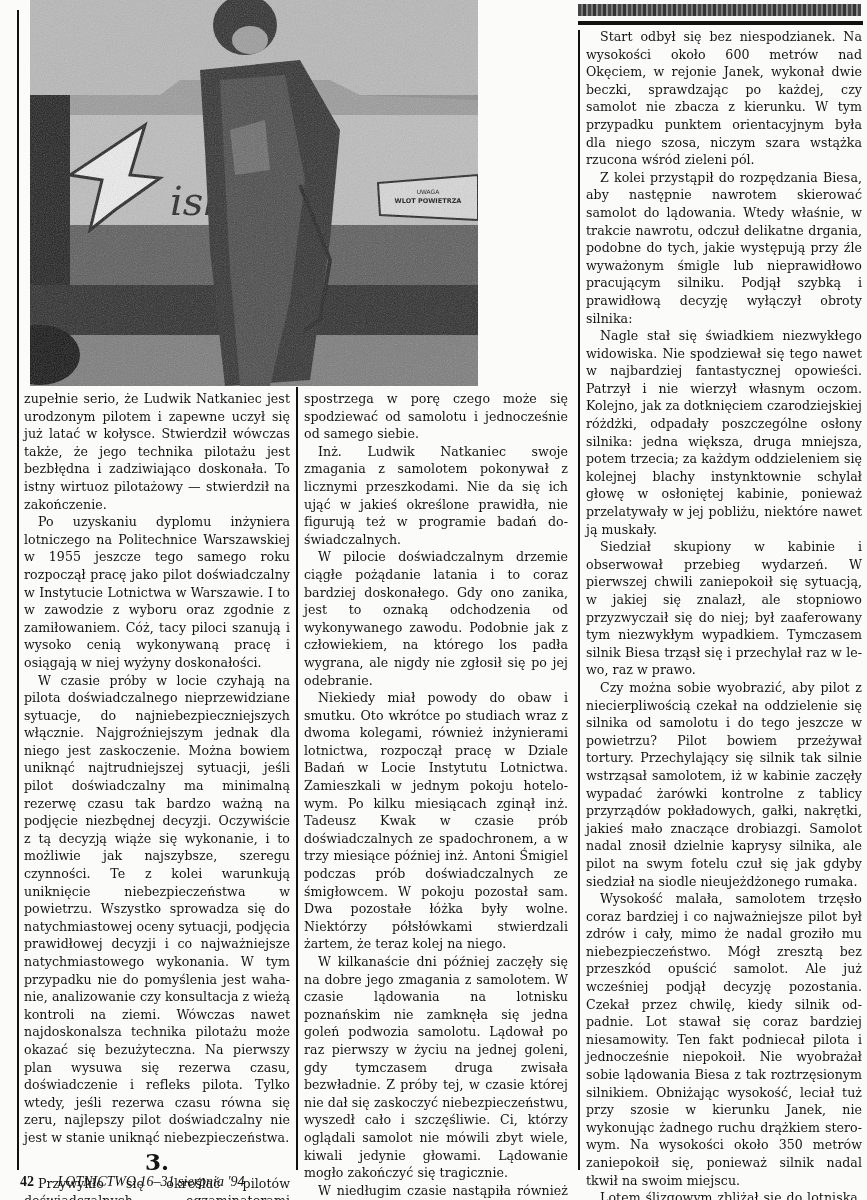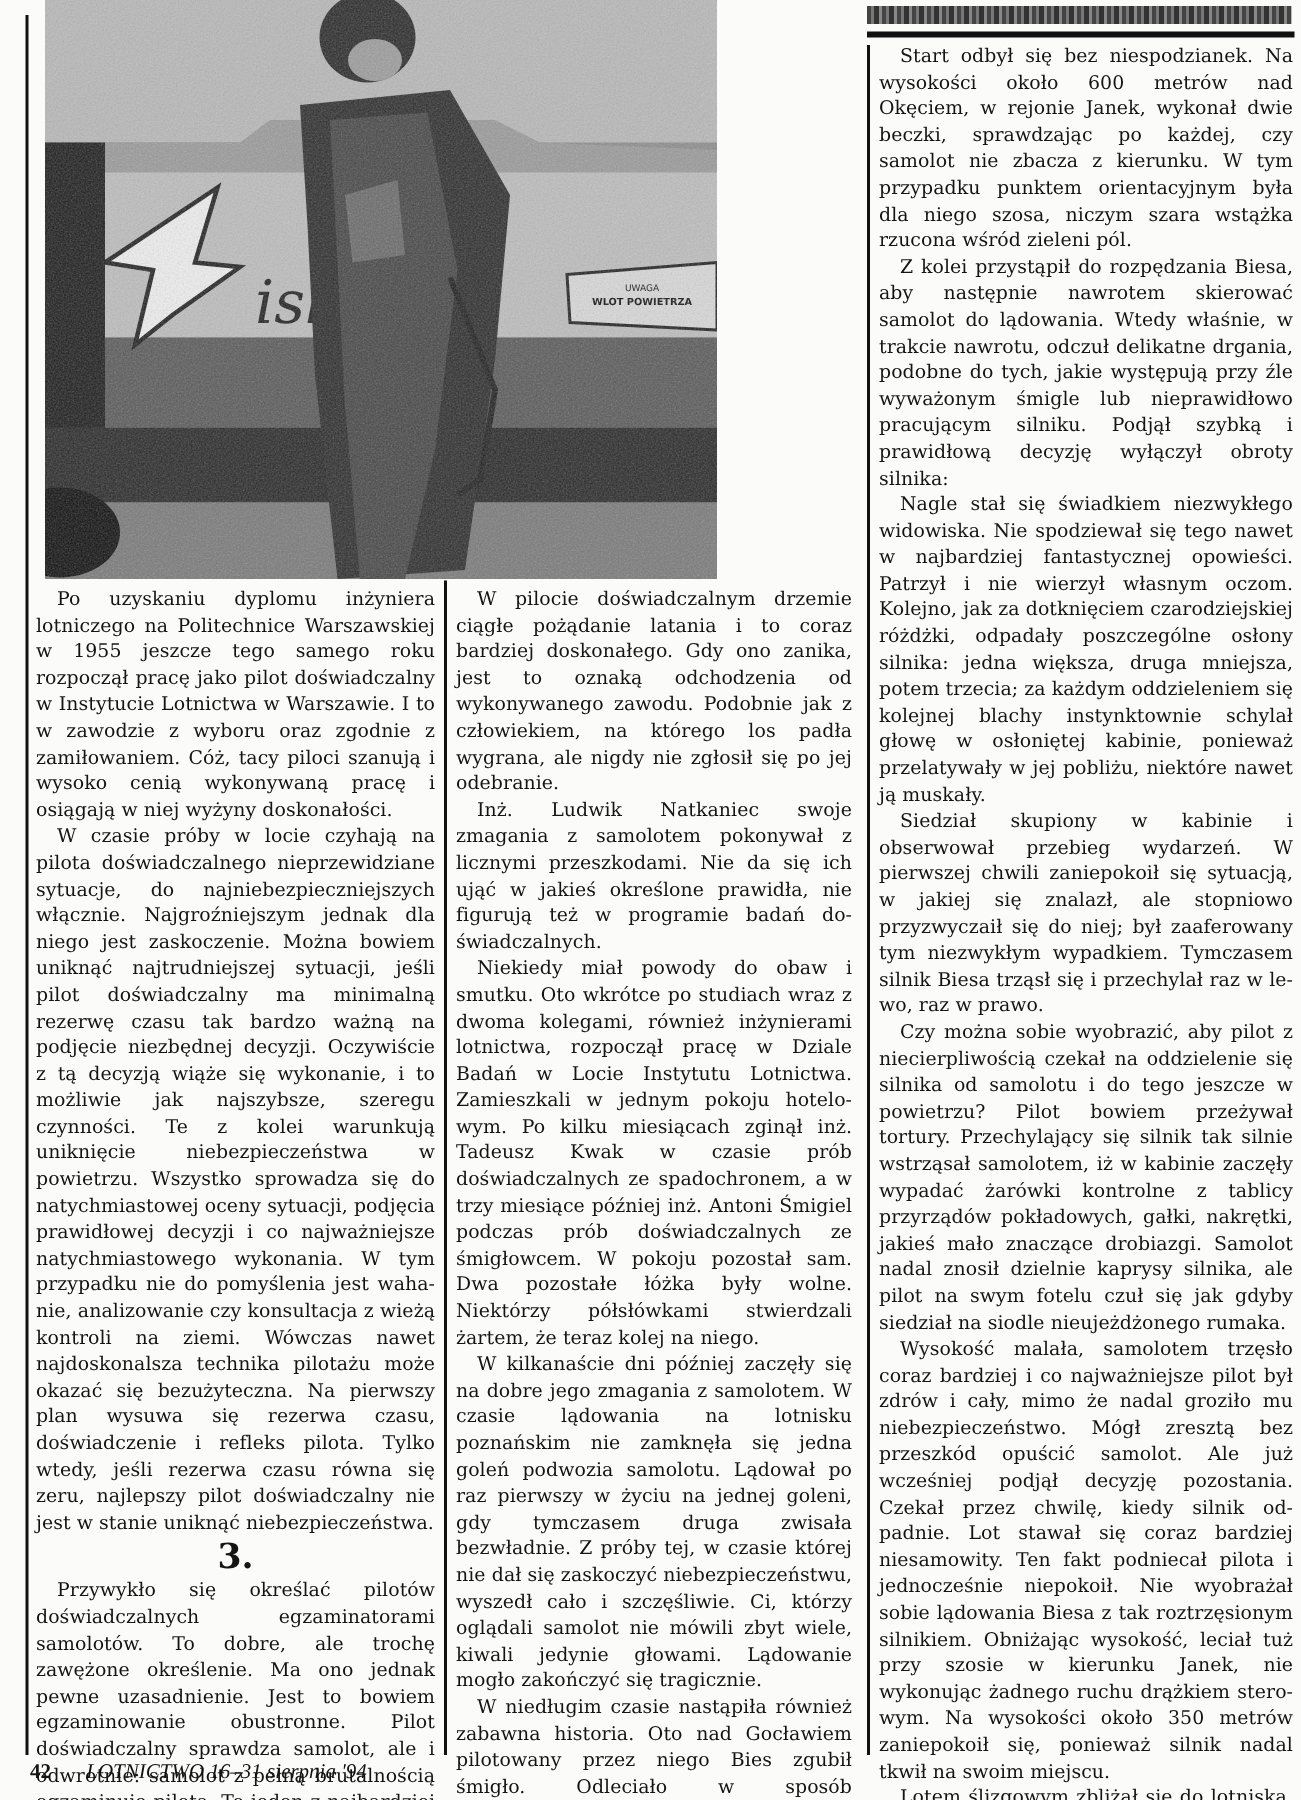--- a/index.html
+++ b/index.html
@@ -98,29 +98,31 @@
     </svg>
   </div>
 
   <div class="vrule rule-left"></div>
   <div class="vrule rule-mid"></div>
   <div class="vrule rule-right"></div>
   <div class="top-band"></div>
   <div class="top-rule"></div>
 
   <div class="col col-left">
+    <p class="cont">zupełnie serio, że Ludwik Natkaniec jest uro­dzonym pilotem i zapewne uczył się już latać w kołysce. Stwierdził wówczas także, że jego technika pilotażu jest bezbłędna i zadziwiająco doskonała. To istny wirtuoz pilotażowy — stwierdził na zakończenie.</p>
     <p>Po uzyskaniu dyplomu inżyniera lotniczego na Politechnice Warszawskiej w 1955 jeszcze tego samego roku rozpoczął pracę jako pilot doświadczalny w Instytucie Lotnictwa w War­szawie. I to w zawodzie z wyboru oraz zgodnie z zamiłowaniem. Cóż, tacy piloci szanują i wy­soko cenią wykonywaną pracę i osiągają w niej wyżyny doskonałości.</p>
     <p>W czasie próby w locie czyhają na pilota do­świadczalnego nieprzewidziane sytuacje, do najniebezpieczniejszych włącznie. Najgroźniej­szym jednak dla niego jest zaskoczenie. Można bowiem uniknąć najtrudniejszej sytuacji, jeśli pilot doświadczalny ma minimalną rezerwę czasu tak bardzo ważną na podjęcie niezbędnej decyzji. Oczywiście z tą decyzją wiąże się wy­konanie, i to możliwie jak najszybsze, szeregu czynności. Te z kolei warunkują uniknięcie niebezpieczeństwa w powietrzu. Wszystko sprowadza się do natychmiastowej oceny sy­tuacji, podjęcia prawidłowej decyzji i co naj­ważniejsze natychmiastowego wykonania. W tym przypadku nie do pomyślenia jest waha­nie, analizowanie czy konsultacja z wieżą kon­troli na ziemi. Wówczas nawet najdoskonalsza technika pilotażu może okazać się bezużytecz­na. Na pierwszy plan wysuwa się rezerwa cza­su, doświadczenie i refleks pilota. Tylko wtedy, jeśli rezerwa czasu równa się zeru, najlepszy pilot doświadczalny nie jest w stanie uniknąć niebezpieczeństwa.</p>
     <div class="section-num">3.</div>
     <p>Przywykło się określać pilotów doświadczal­nych egzaminatorami samolotów. To dobre, ale trochę zawężone określenie. Ma ono jednak pewne uzasadnienie. Jest to bowiem egzamino­wanie obustronne. Pilot doświadczalny spraw­dza samolot, ale i odwrotnie: samolot z pełną brutalnością egzaminuje pilota. To jeden z naj­bardziej surowych egzaminów. Jeśli pilot nie spełni warunków, przestaje być pilotem do­świadczalnym. Po prostu — ginie podczas zda­wania egzaminu w powietrzu. Ta bezwzględ­ność egzaminowania pilota przez samolot jest na ogół prawdą przemilczaną. Pilot doświad­czalny obdarzony refleksem, umysłem bystrym,</p>
   </div>
 
   <div class="col col-mid">
+    <p class="cont">spostrzega w porę czego może się spodziewać od samolotu i jednocześnie od samego siebie.</p>
+    <p>Inż. Ludwik Natkaniec swoje zmagania z sa­molotem pokonywał z licznymi przeszkodami. Nie da się ich ująć w jakieś określone prawid­ła, nie figurują też w programie badań do­świadczalnych.</p>
     <p>W pilocie doświadczalnym drzemie ciągłe pożądanie latania i to coraz bardziej doskonałe­go. Gdy ono zanika, jest to oznaką odchodzenia od wykonywanego zawodu. Podobnie jak z człowiekiem, na którego los padła wygrana, ale nigdy nie zgłosił się po jej odebranie.</p>
-    <p>Inż. Ludwik Natkaniec swoje zmagania z sa­molotem pokonywał z licznymi przeszkodami. Nie da się ich ująć w jakieś określone prawid­ła, nie figurują też w programie badań do­świadczalnych.</p>
     <p>Niekiedy miał powody do obaw i smutku. Oto wkrótce po studiach wraz z dwoma kole­gami, również inżynierami lotnictwa, rozpoczął pracę w Dziale Badań w Locie Instytutu Lot­nictwa. Zamieszkali w jednym pokoju hotelo­wym. Po kilku miesiącach zginął inż. Tadeusz Kwak w czasie prób doświadczalnych ze spa­dochronem, a w trzy miesiące później inż. An­toni Śmigiel podczas prób doświadczalnych ze śmigłowcem. W pokoju pozostał sam. Dwa po­zostałe łóżka były wolne. Niektórzy półsłówka­mi stwierdzali żartem, że teraz kolej na niego.</p>
     <p>W kilkanaście dni później zaczęły się na do­bre jego zmagania z samolotem. W czasie lądo­wania na lotnisku poznańskim nie zamknęła się jedna goleń podwozia samolotu. Lądował po raz pierwszy w życiu na jednej goleni, gdy tymczasem druga zwisała bezwładnie. Z próby tej, w czasie której nie dał się zaskoczyć nie­bezpieczeństwu, wyszedł cało i szczęśliwie. Ci, którzy oglądali samolot nie mówili zbyt wiele, kiwali jedynie głowami. Lądowanie mogło za­kończyć się tragicznie.</p>
     <p>W niedługim czasie nastąpiła również za­bawna historia. Oto nad Gocławiem pilotowa­ny przez niego Bies zgubił śmigło. Odleciało w sposób najzwyklejszy w świecie, niczym odcię­te niewidzialnym toporem. Lądował z wyłączo­nym silnikiem</p>
 
   </div>
 
   <div class="col col-right">
     <p>Start odbył się bez niespodzianek. Na wyso­kości około 600 metrów nad Okęciem, w rejo­nie Janek, wykonał dwie beczki, sprawdzając po każdej, czy samolot nie zbacza z kierunku. W tym przypadku punktem orientacyjnym była dla niego szosa, niczym szara wstążka rzucona wśród zieleni pól.</p>
     <p>Z kolei przystąpił do rozpędzania Biesa, aby następnie nawrotem skierować samolot do lą­dowania. Wtedy właśnie, w trakcie nawrotu, odczuł delikatne drgania, podobne do tych, ja­kie występują przy źle wyważonym śmigle lub nieprawidłowo pracującym silniku. Podjął szybką i prawidłową decyzję wyłączył obroty silnika:</p>
     <p>Nagle stał się świadkiem niezwykłego wido­wiska. Nie spodziewał się tego nawet w naj­bardziej fantastycznej opowieści. Patrzył i nie wierzył własnym oczom. Kolejno, jak za do­tknięciem czarodziejskiej różdżki, odpadały po­szczególne osłony silnika: jedna większa, druga mniejsza, potem trzecia; za każdym oddziele­niem się kolejnej blachy instynktownie schylał głowę w osłoniętej kabinie, ponieważ przelaty­wały w jej pobliżu, niektóre nawet ją muskały.</p>

